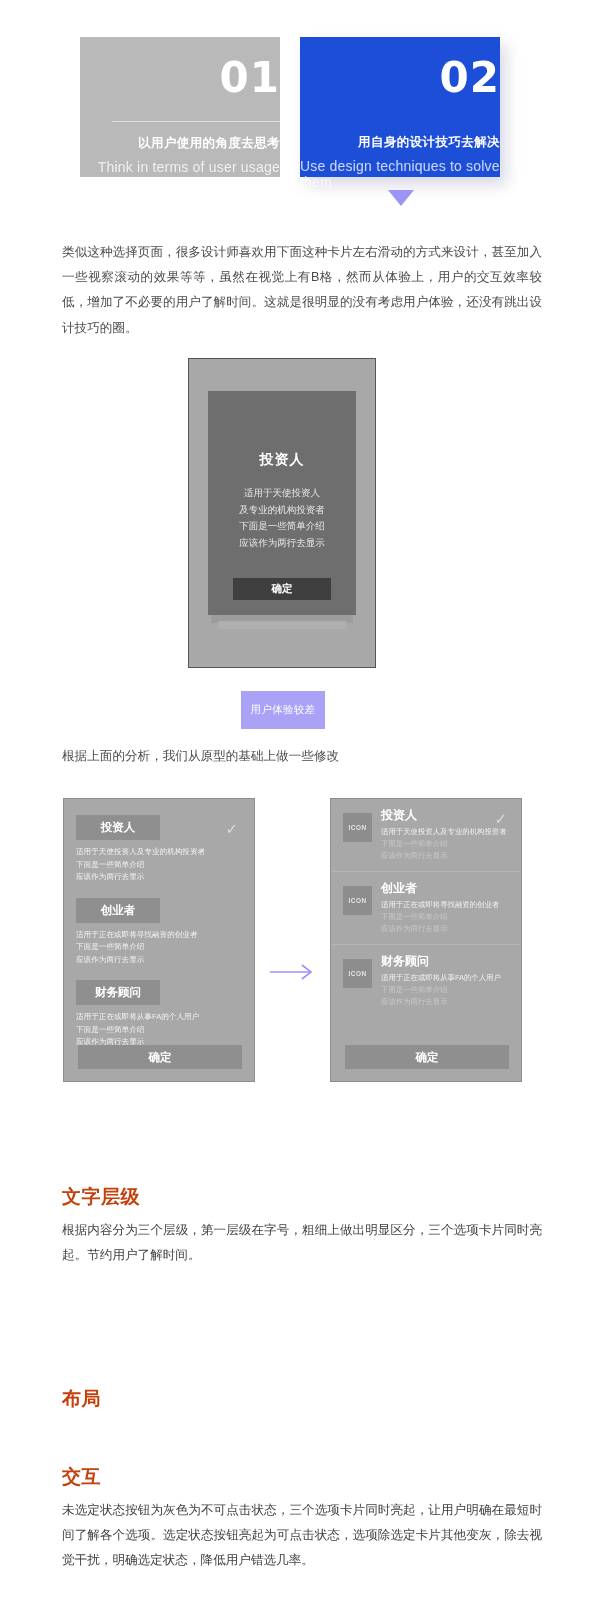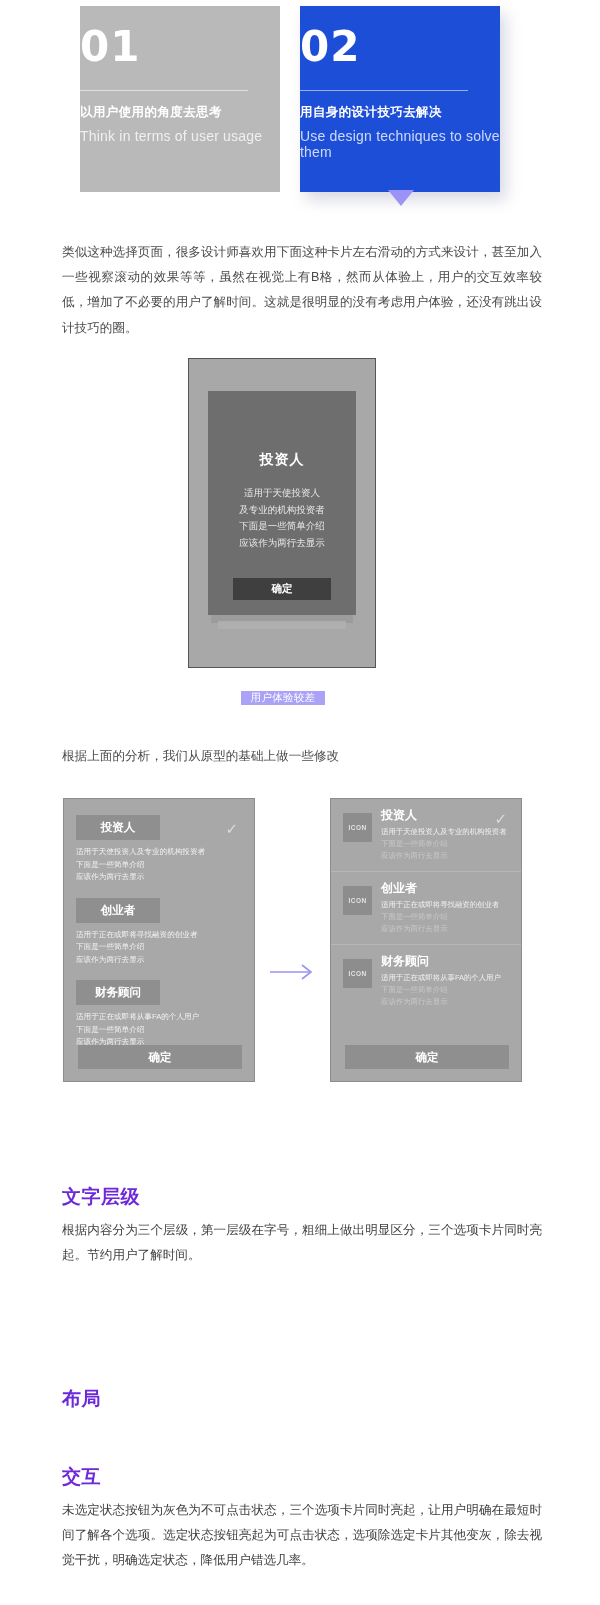--- a/index.html
+++ b/index.html
@@ -9,26 +9,26 @@
     background: #ffffff;
     font-family: "Liberation Sans", "DejaVu Sans", sans-serif;
     position: relative;
     overflow: hidden;
   }
 
   
   .hero { position: relative; height: 220px; }
   .num-card {
     position: absolute;
-    top: 6px;
+    top: 37px;
     width: 200px;
-    height: 186px;
+    height: 140px;
     display: flex;
     flex-direction: column;
-    align-items: flex-start;
+    align-items: flex-end;
   }
   .num-card.c1 { left: 80px; background: #b9b9b9; }
   .num-card.c2 { left: 300px; background: #1d4ed8; box-shadow: 6px 8px 14px rgba(120,120,160,0.28); }
   .num-big {
     font-size: 42px;
     font-weight: bold;
     color: #ffffff;
     letter-spacing: 1px;
     margin-top: 20px;
     line-height: 1;
@@ -143,21 +143,21 @@
     align-items: center;
     justify-content: center;
   }
 
   
   .badge {
     position: absolute;
     left: 241px;
     top: 691px;
     width: 84px;
-    height: 14px;
+    height: 38px;
     background: #a9a2f7;
     color: #ffffff;
     font-size: 10.5px;
     display: flex;
     align-items: center;
     justify-content: center;
     letter-spacing: 0.3px;
   }
 
   
@@ -288,21 +288,21 @@
     display: flex;
     align-items: center;
     justify-content: center;
   }
 
   
   .sec { position: absolute; left: 62px; width: 480px; }
   .sec-h {
     font-size: 19px;
     font-weight: bold;
-    color: #6d28d9;
+    color: #c2410c;
     letter-spacing: 0.5px;
     line-height: 1.2;
   }
   .sec-p {
     margin-top: 9px;
     font-size: 12.6px;
     line-height: 2.0;
     color: #3f3f3f;
     text-align: justify;
   }

